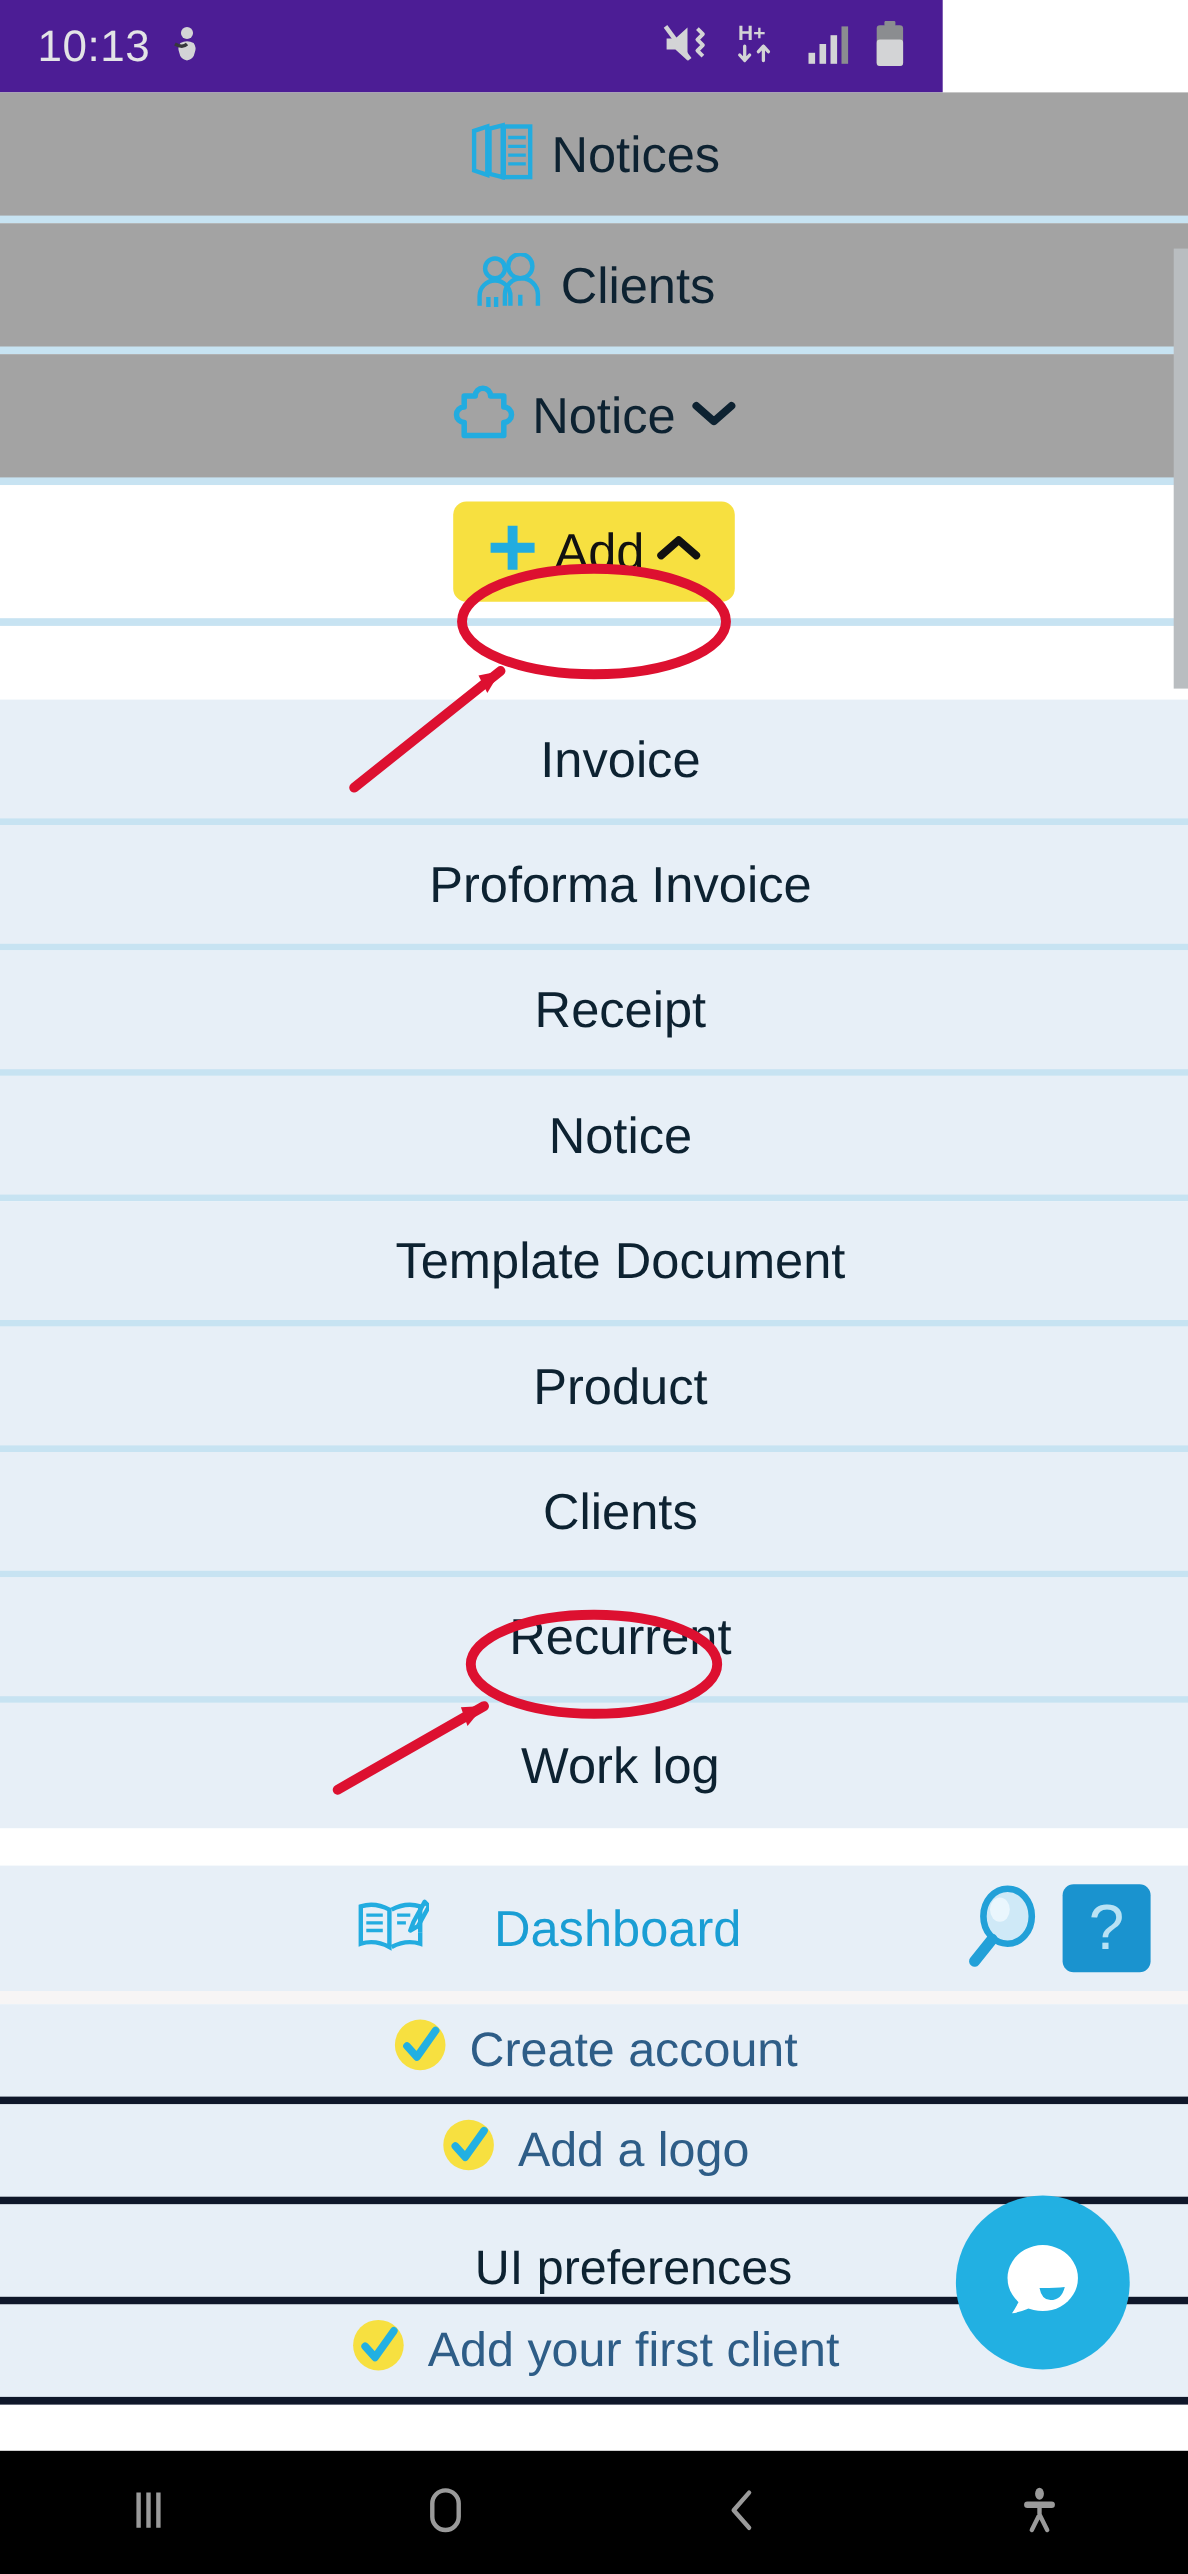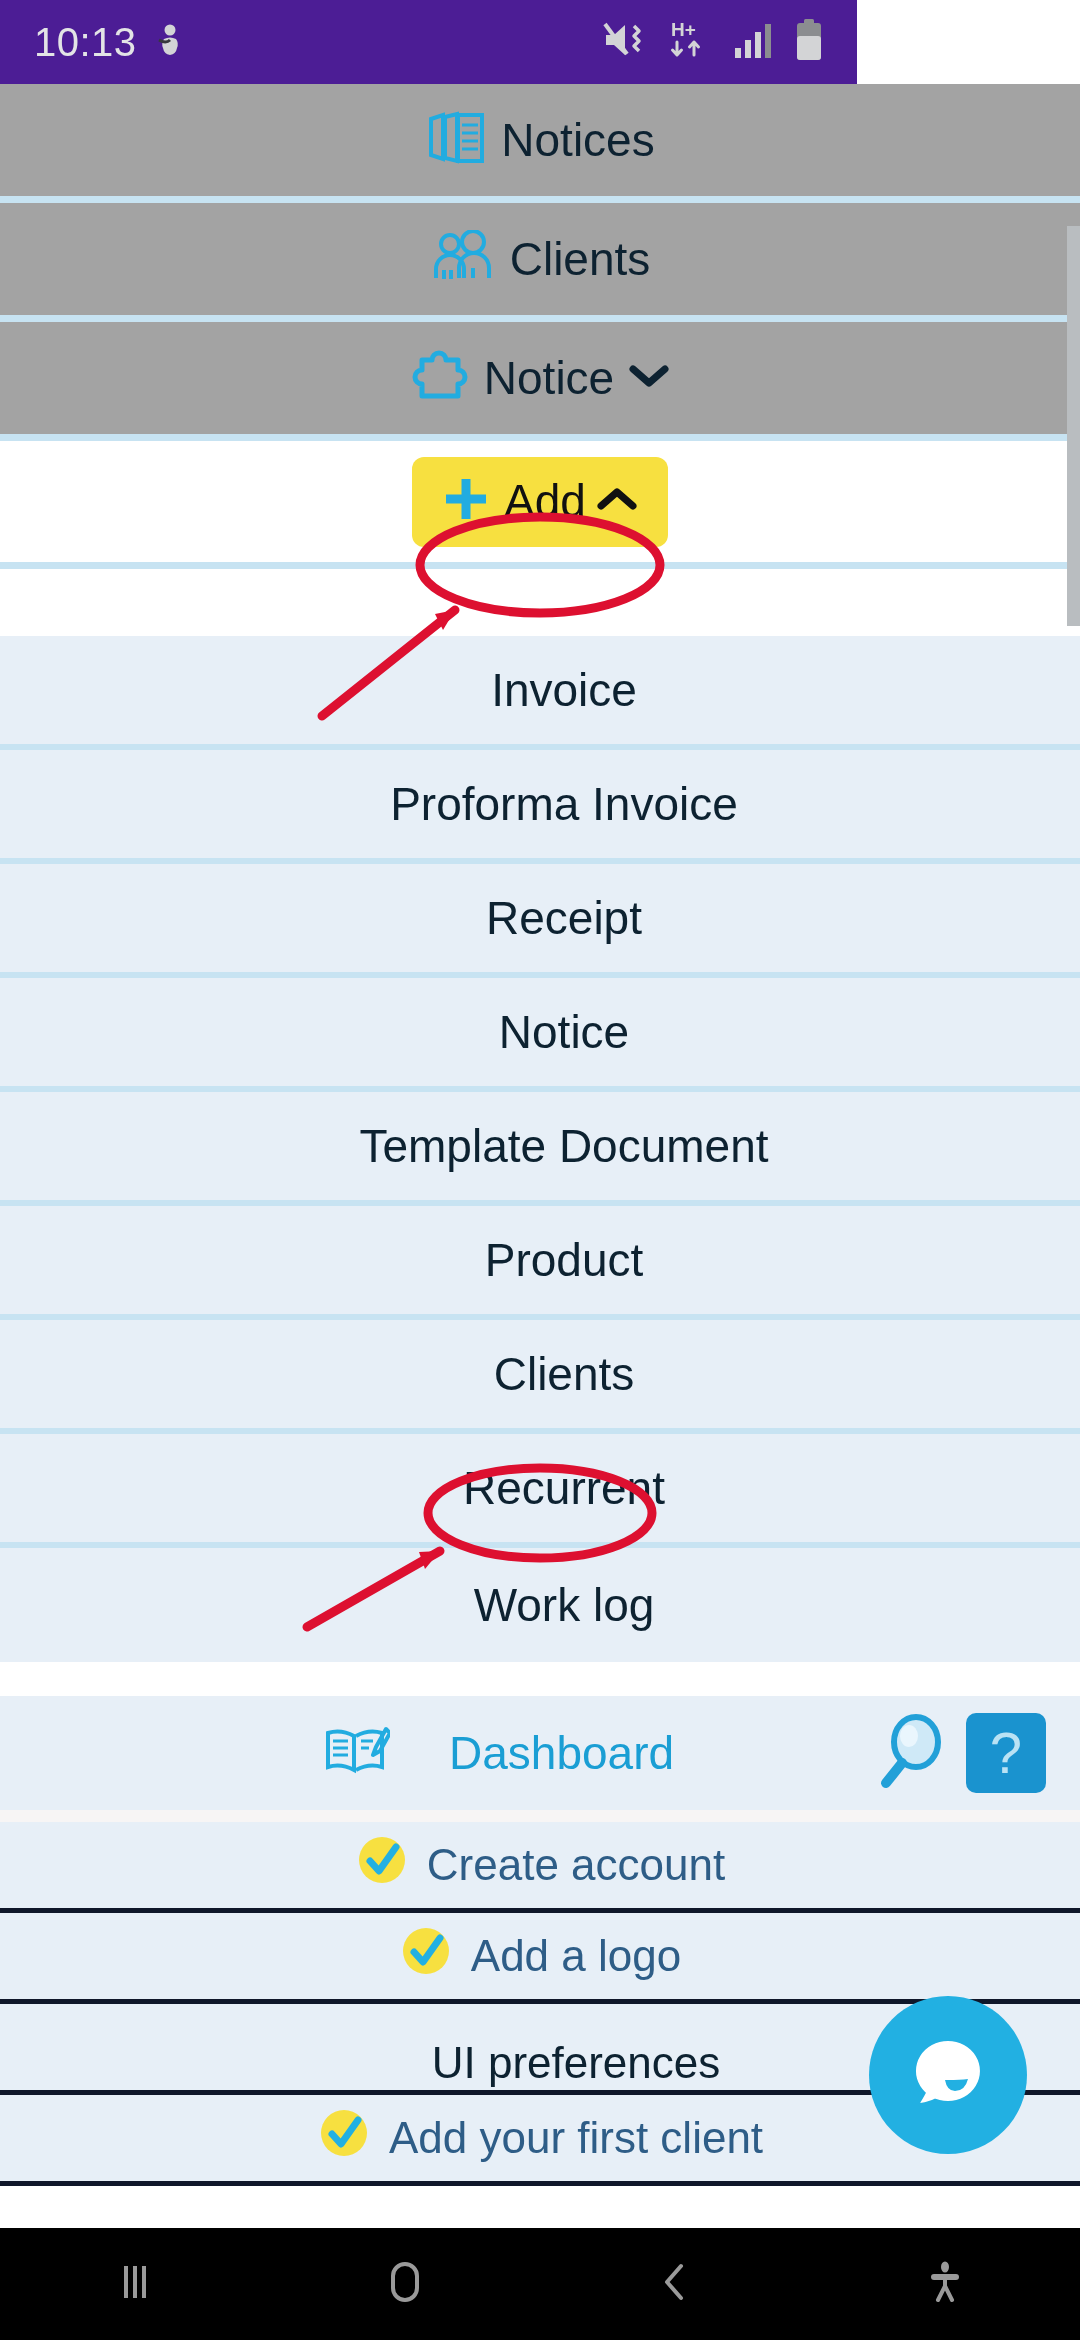--- a/index.html
+++ b/index.html
@@ -81,21 +81,21 @@
     display:flex; align-items:center; justify-content:center;
     color:#b9e2f4; font-size:58px; line-height:1; font-weight:400;
   }
 
   .gap-light{ position:absolute; left:0; top:1810px; width:1080px; height:12px; background:#f7f5f5; }
 
   
   .checklist{ position:absolute; left:0; top:1822px; width:1080px; }
   .ck-item{
     width:1080px; height:91px; background:#e7eff7;
-    border-bottom:5px solid #0f172a;
+    border-bottom:7px solid #0f172a;
     display:flex; align-items:center; justify-content:center; gap:18px;
     font-size:44px;
   }
   .ck-item .ck-text{ color:#2e5d87; }
   .ck-item.plain .ck-text{ color:#0d2231;margin-top:32px; }
   .ck-pad{ width:54px; height:54px; flex:0 0 auto; }
 
   
   .fab{
     position:absolute; left:869px; top:1996px; width:158px; height:158px;

